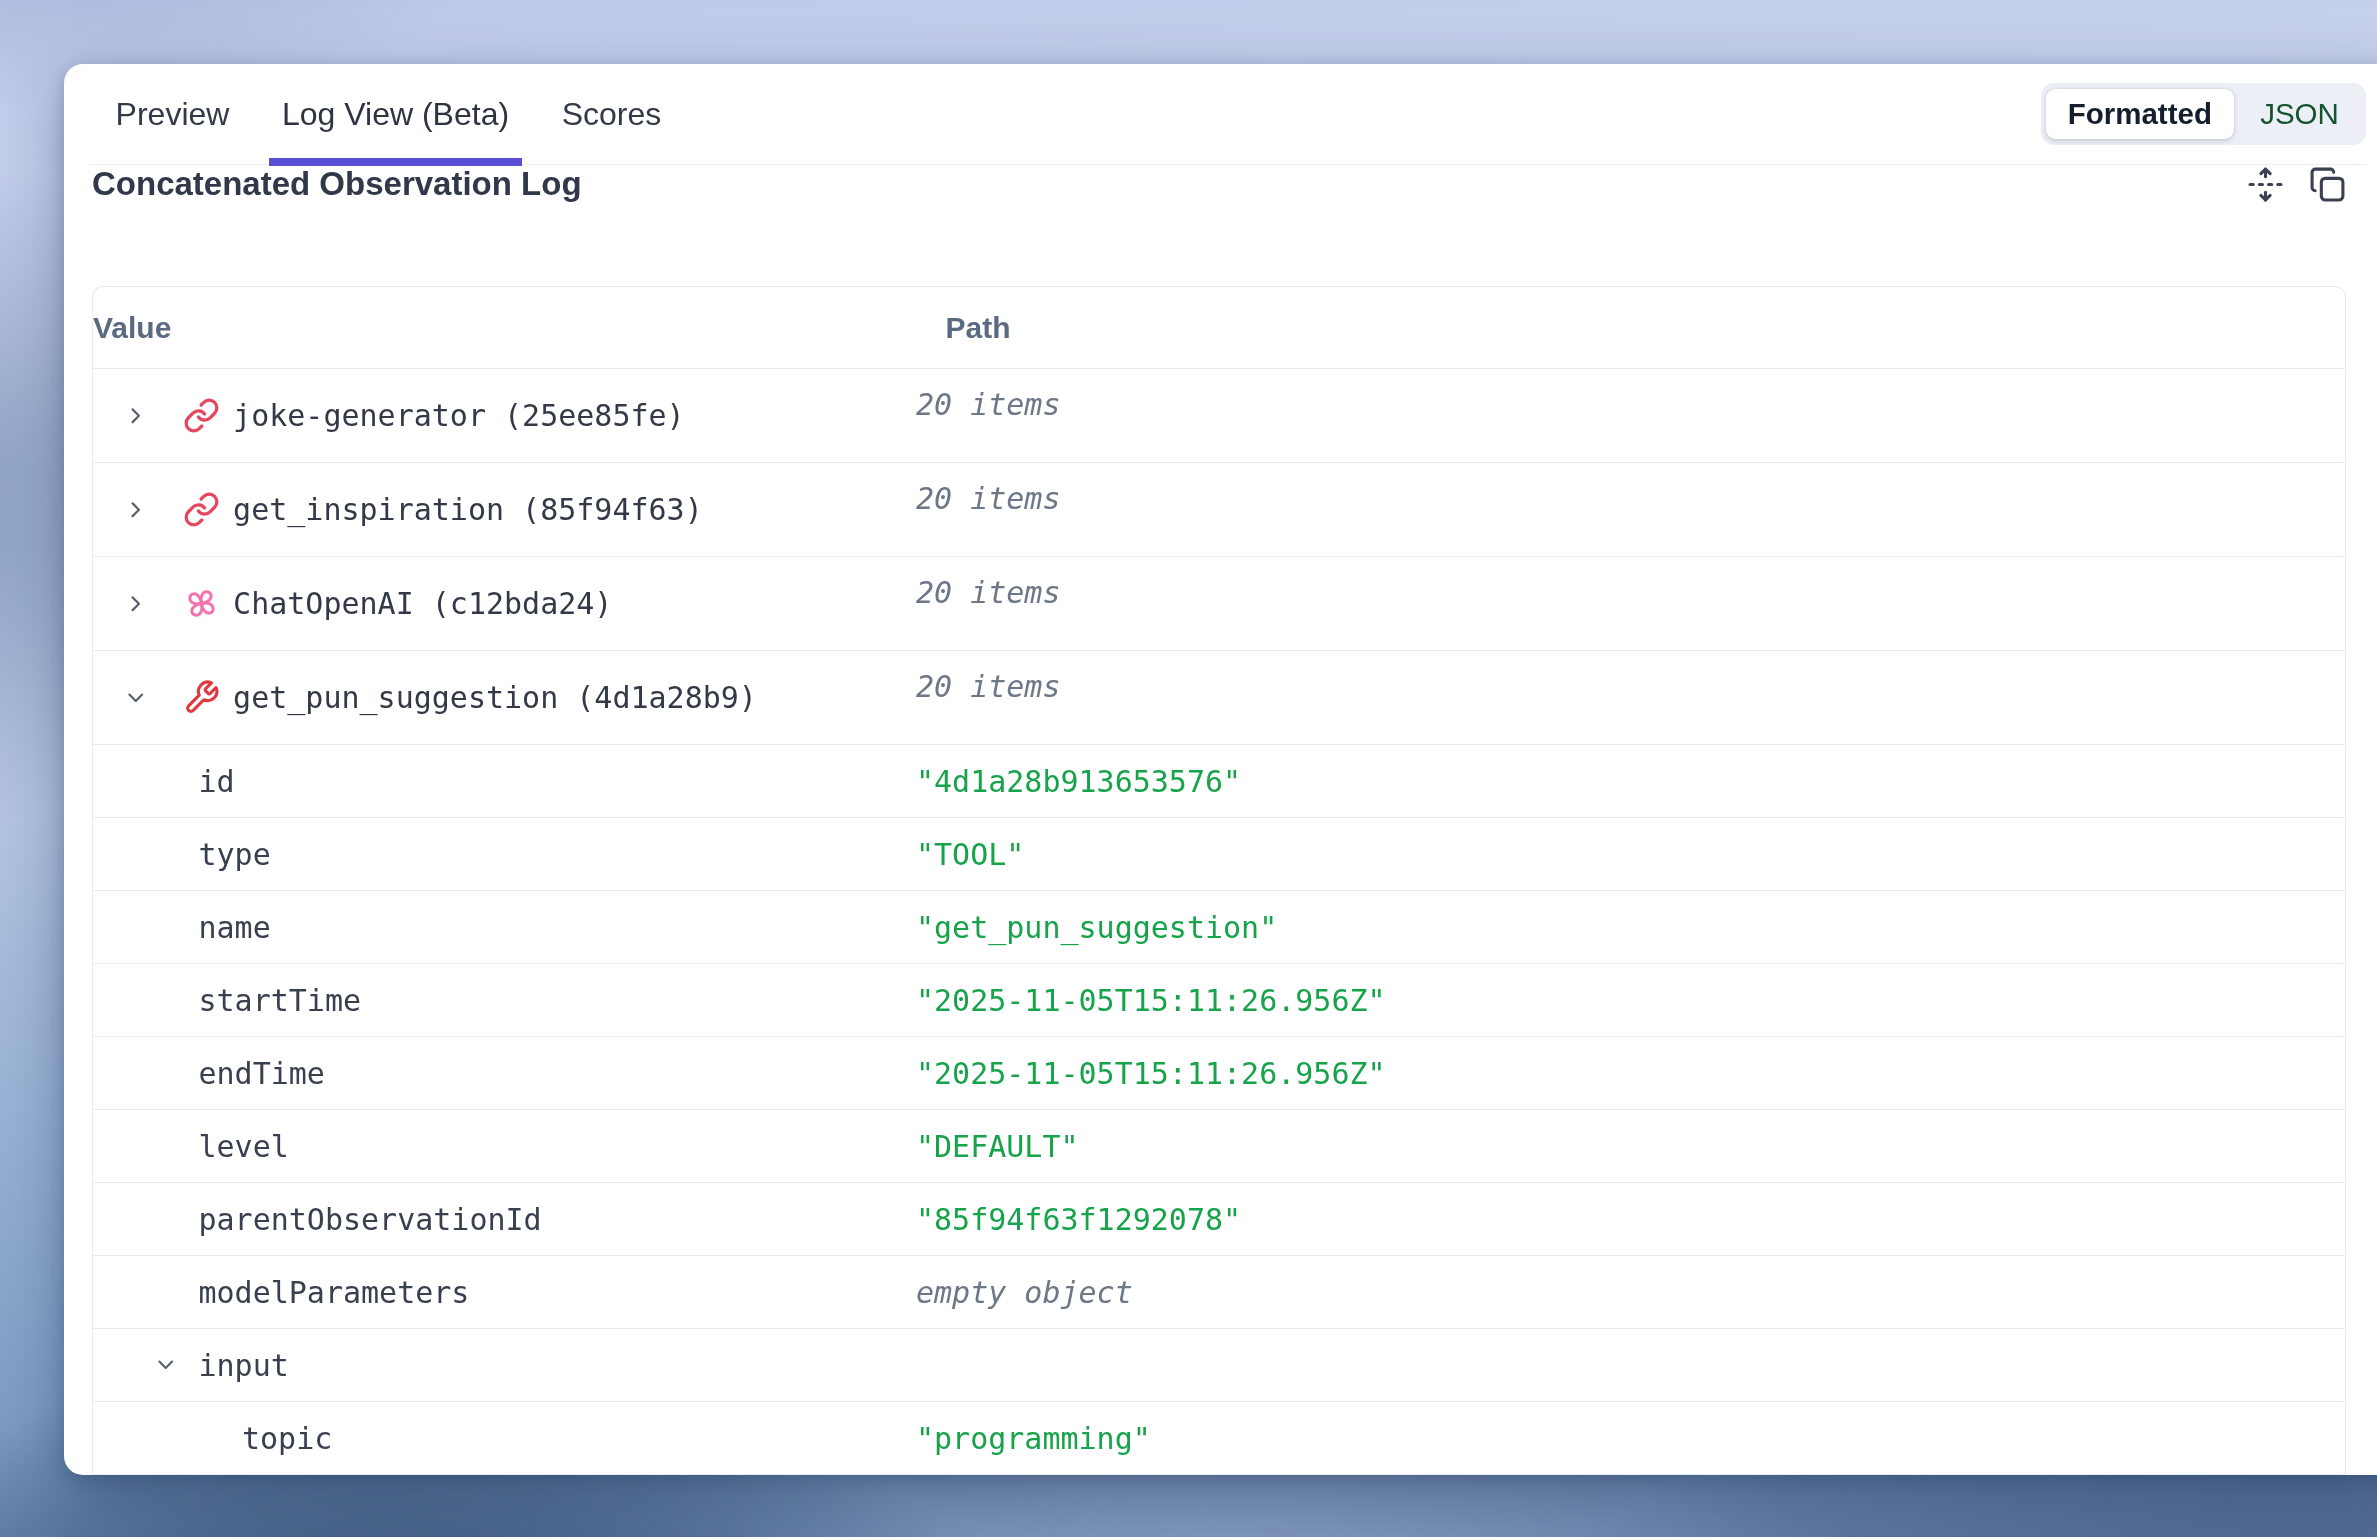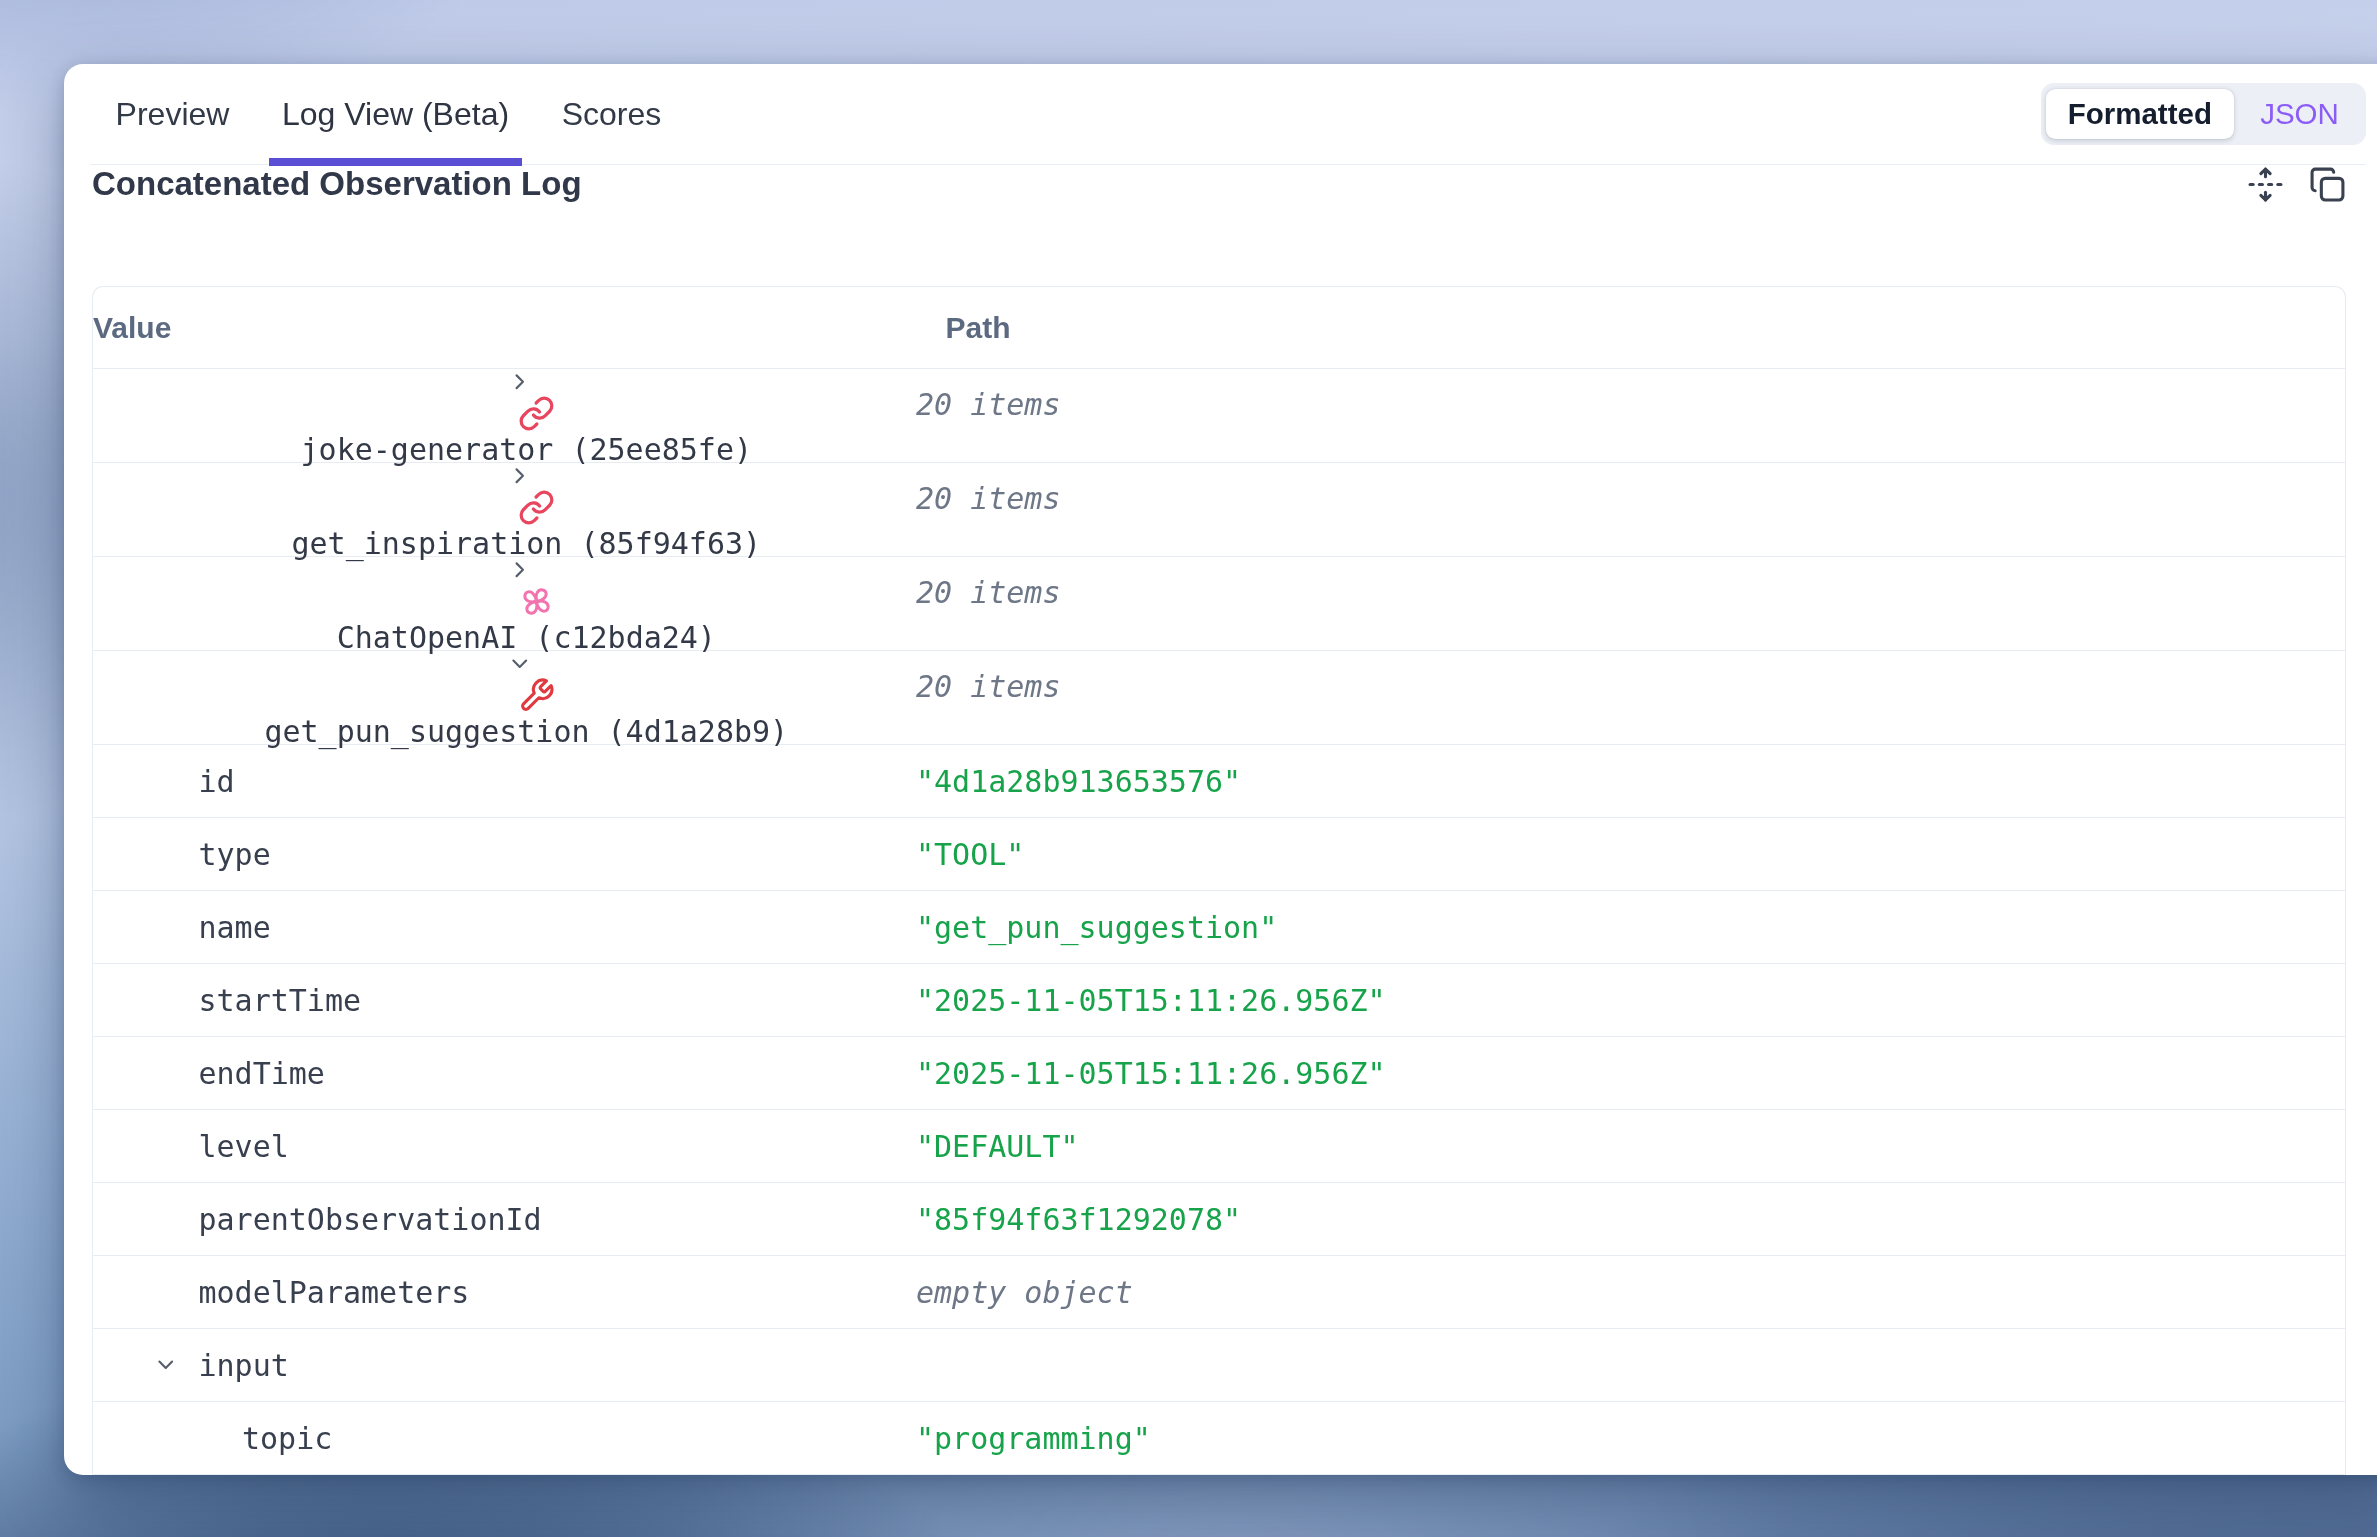--- a/index.html
+++ b/index.html
@@ -36,21 +36,21 @@
   .tab.active::after {
     content: ""; position: absolute; left: 0; right: 0; bottom: -1.6px; height: 7.2px;
     background: var(--accent, #5a4fd4);
   }
   .toggle {
     margin-left: auto; align-self: center; display: flex; align-items: center;
     background: #eceff5; border-radius: 12.8px; padding: 5.6px; gap: 5px;
   }
   .toggle .opt {
     font-size: 29.5px; padding: 8px 21.6px; border-radius: 9.6px; cursor: pointer;
-    color: #8b5cf6; font-weight: 500; white-space: nowrap;
+    color: #14532d; font-weight: 500; white-space: nowrap;
   }
   .toggle .opt.selected {
     background: #ffffff; color: #141e2e; font-weight: 600;
     box-shadow: 0 1.6px 5.6px rgba(20,30,60,.16), 0 0 1.6px rgba(20,30,60,.12);
   }
   
   .section-header {
     display: flex; align-items: flex-start; justify-content: space-between;
     height: 121px; margin: 0 65px 0 28px; gap: 26px;
   }
@@ -71,21 +71,21 @@
   .thead .th { font-size: 30px; font-weight: 600; color: #5c6a81; }
   .thead .th.path { padding-left: 29.5px; }
   .row {
     display: grid; grid-template-columns: 823px 1fr;
     border-bottom: 1.6px solid #e7ebf2;
     font-family: "DejaVu Sans Mono", "Liberation Mono", monospace;
   }
   .row.lvl0 { height: 94px; }
   .row.lvl1, .row.lvl2 { height: 73px; }
   .path-cell { display: flex; align-items: center; }
-  .lvl0 .path-cell { padding-left: 30px; flex-direction: column; }
+  .lvl0 .path-cell { padding-left: 30px; }
   .lvl1 .path-cell { padding-left: 60px; }
   .lvl2 .path-cell { padding-left: 149px; }
   .chev { width: 25.5px; height: 25.5px; color: #565d6b; flex: 0 0 25.5px; cursor: pointer; }
   .chev svg { width: 25.5px; height: 25.5px; display: block; }
   .spacer { width: 25.5px; flex: 0 0 25.5px; height: 0.8px; }
   .row-icon { width: 37px; height: 37px; flex: 0 0 37px; margin: 0 0 0 34px; }
   .row-icon svg { width: 37px; height: 37px; display: block; }
   .key { font-size: 30px; color: #383f4e; white-space: nowrap; }
   .lvl0 .key { color: #333947; }
   .row-icon + .key { margin-left: 13.6px; }

